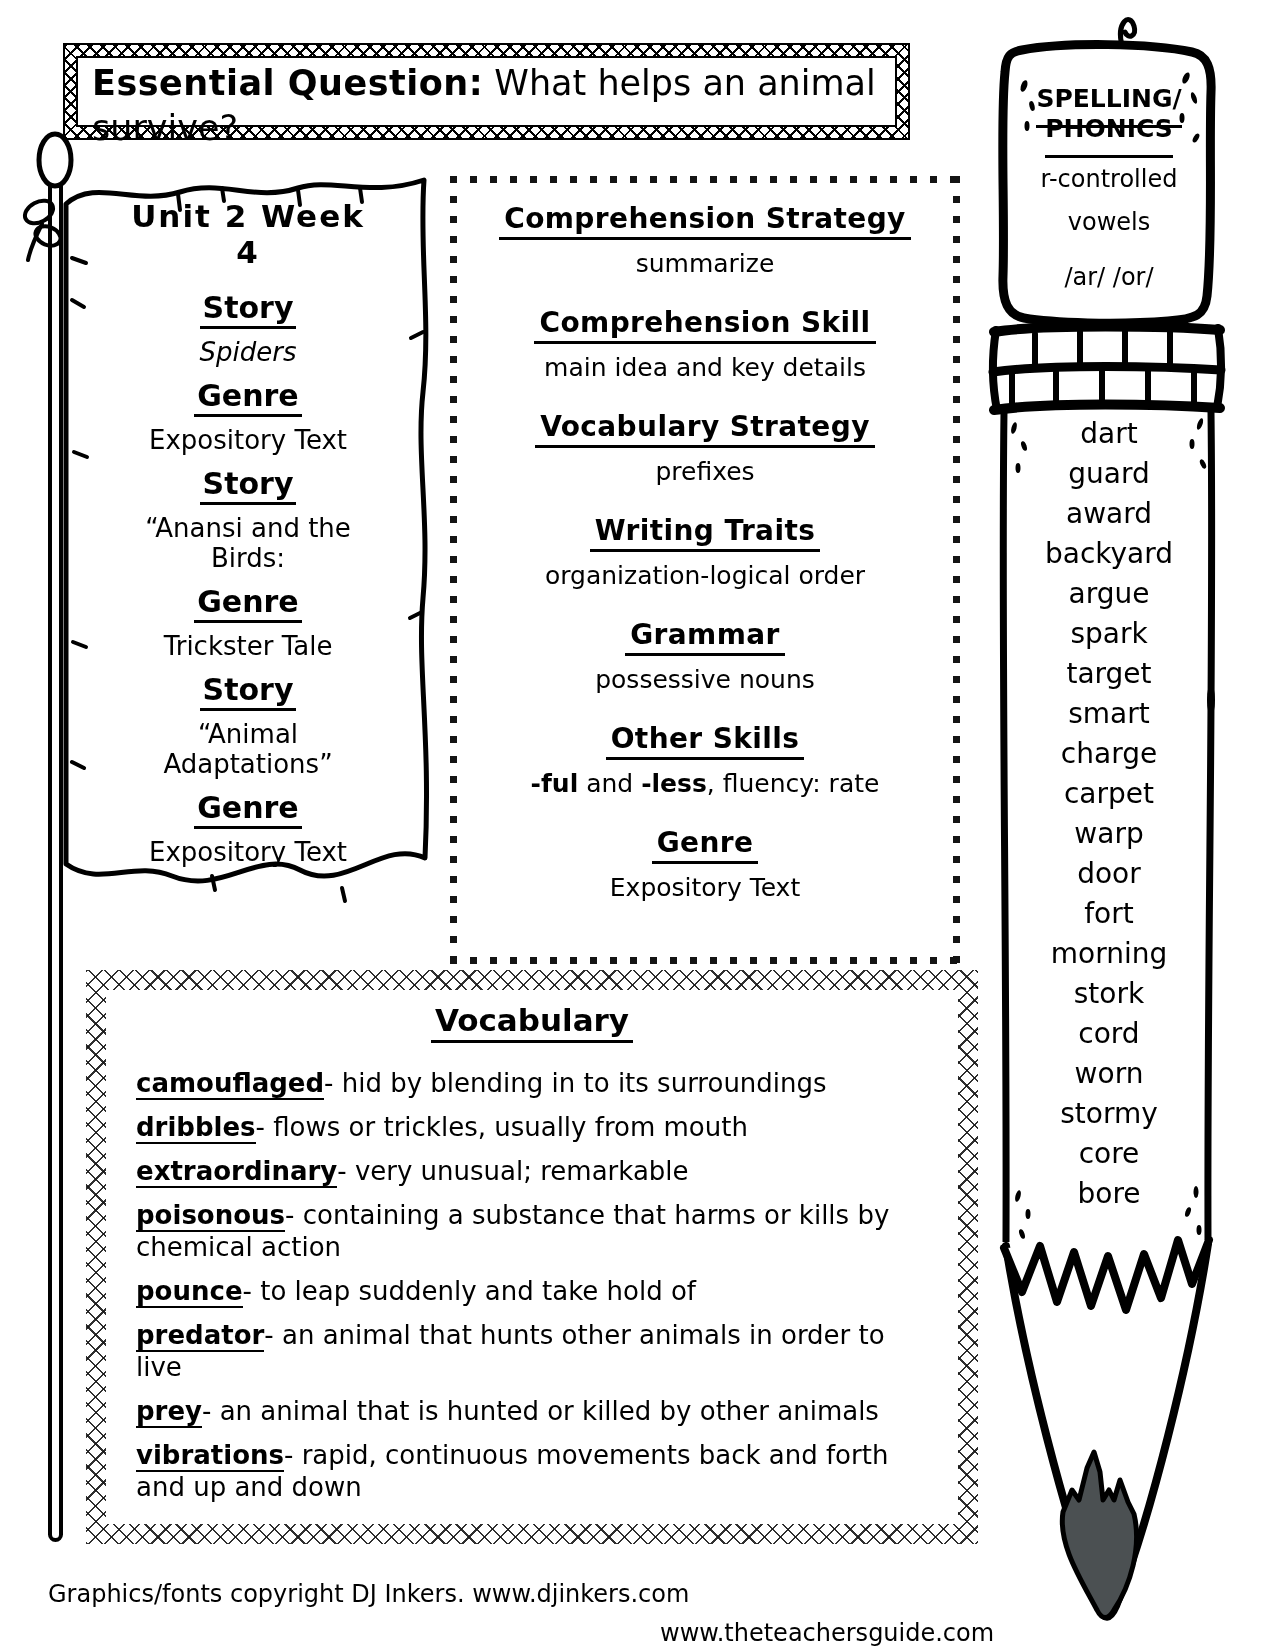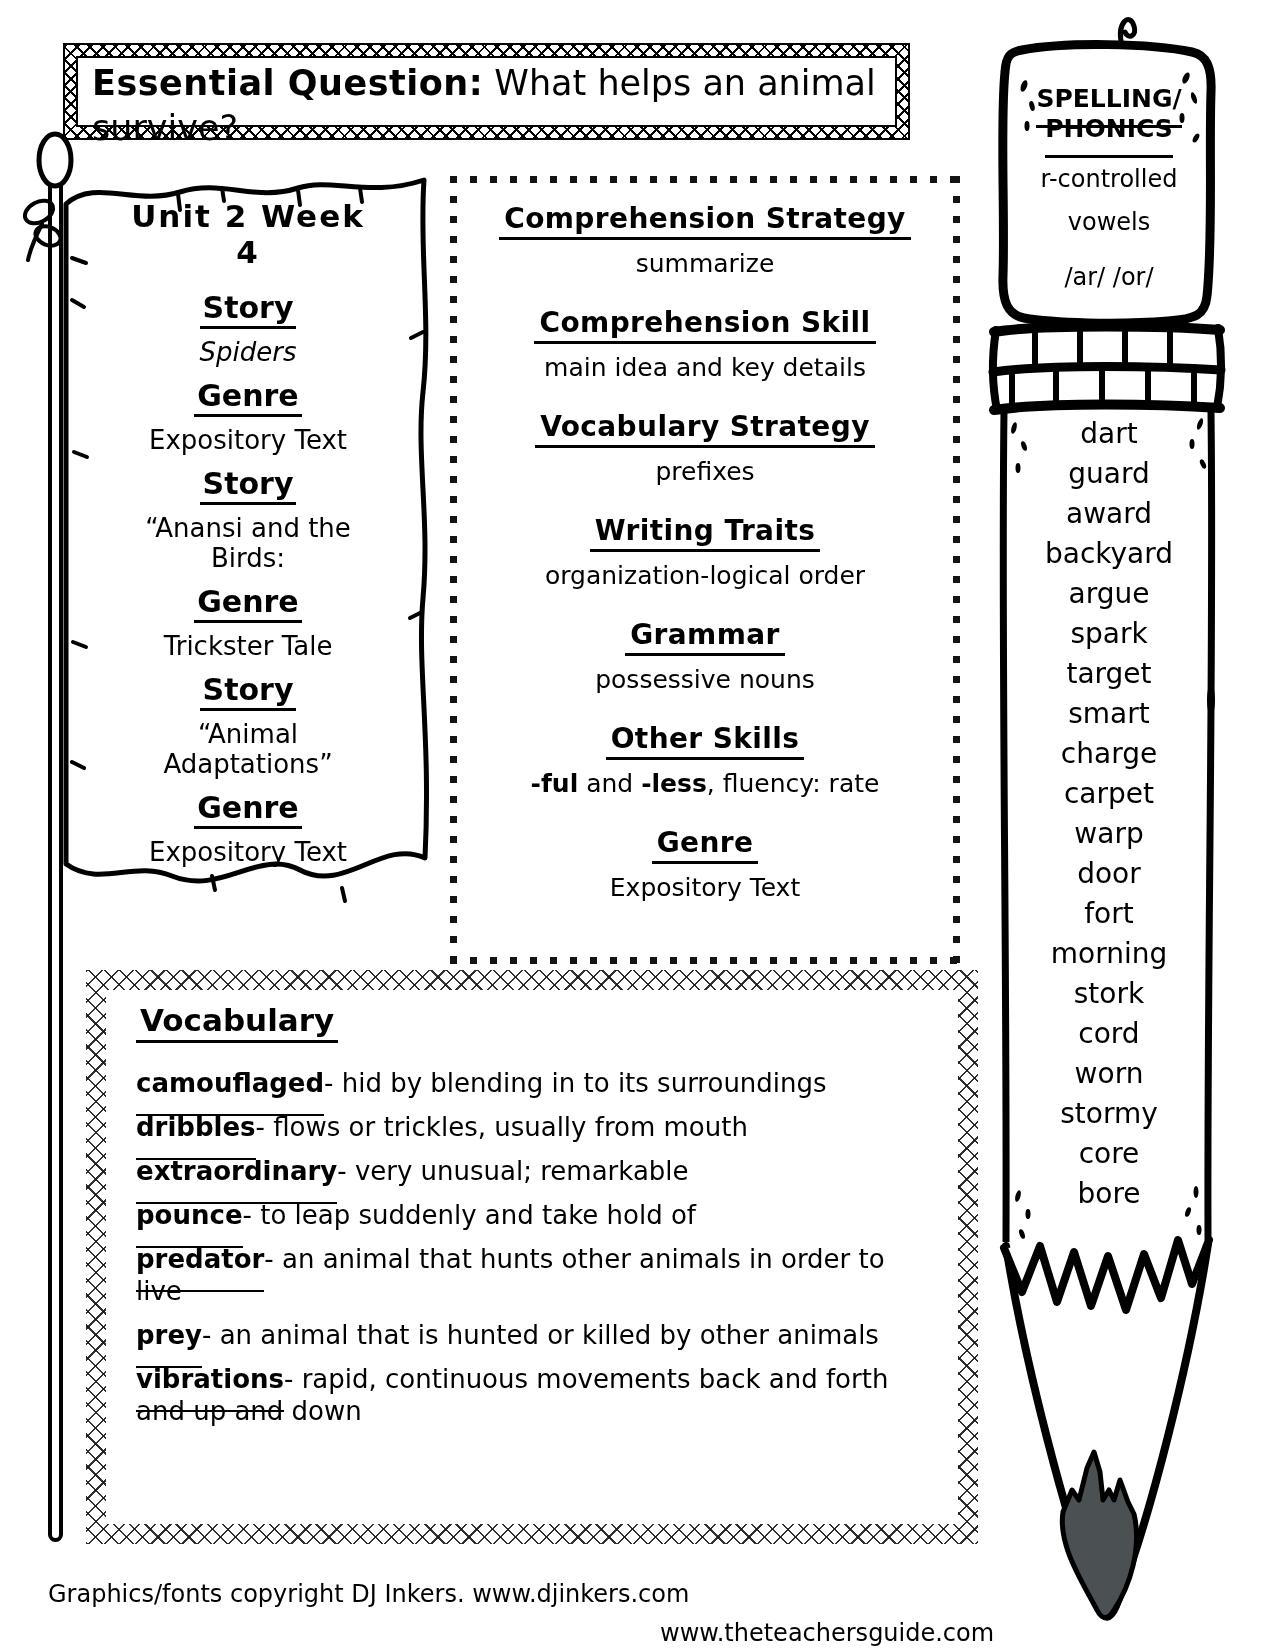--- a/index.html
+++ b/index.html
@@ -37,25 +37,25 @@
 
   
   .vocab-box{left:86px;top:970px;width:892px;height:574px;box-sizing:border-box;
     padding:20px;
     background-color:#fff;
     background-image:
       repeating-linear-gradient(45deg,rgba(25,25,25,.9) 0 1.6px,transparent 1.6px 11px),
       repeating-linear-gradient(135deg,rgba(25,25,25,.9) 0 1.6px,transparent 1.6px 11px);}
   .vocab-inner{width:100%;height:100%;background:#fff;box-sizing:border-box;
     padding:12px 30px 0 30px;}
-  .vocab-title-row{text-align:left;margin-bottom:24px;}
+  .vocab-title-row{text-align:center;margin-bottom:24px;}
   .vocab-title{font-size:31px;font-weight:800;display:inline-block;
     border-bottom:3px solid #000;padding:0 4px 2px;}
   .vocab-row{font-size:26px;line-height:32px;margin-bottom:12px;}
-  .term{font-weight:800;border-bottom:2.5px solid #000;padding-bottom:16px;margin-top:28px;}
+  .term{font-weight:800;border-bottom:2.5px solid #000;padding-bottom:0px;margin-top:28px;}
 
   
   .flag-text{left:117px;top:198px;width:262px;text-align:center;}
   .flag-title{font-size:31px;font-weight:700;letter-spacing:2px;margin-bottom:20px;}
   .fh{font-size:30px;font-weight:800;display:inline-block;
     border-bottom:3px solid #000;padding:0 3px 1px;}
   .fv{font-size:26px;line-height:30px;margin:8px 0 11px;}
   .italic{font-style:italic;}
 
   
@@ -178,20 +178,21 @@
 
   <div class="abs vocab-box">
     <div class="vocab-inner">
       <div class="vocab-title-row">
         <span class="vocab-title">Vocabulary</span>
       </div>
       <div>
           <div class="vocab-row"><span class="term">camouflaged</span><span>-  hid by blending in to its surroundings</span></div>
           <div class="vocab-row"><span class="term">dribbles</span><span>-  flows or trickles, usually from mouth</span></div>
           <div class="vocab-row"><span class="term">extraordinary</span><span>- very unusual; remarkable</span></div>
+          <div class="vocab-row"><span class="term">poisonous</span><span>- containing a substance that harms or kills by chemical action</span></div>
           <div class="vocab-row"><span class="term">pounce</span><span>- to leap suddenly and take hold of</span></div>
           <div class="vocab-row"><span class="term">predator</span><span>- an animal that hunts other animals in order to live</span></div>
           <div class="vocab-row"><span class="term">prey</span><span>- an animal that is hunted or killed by other animals</span></div>
           <div class="vocab-row"><span class="term">vibrations</span><span>- rapid, continuous movements back and forth and up and down</span></div>
         </div>
     </div>
   </div>
 
   <svg class="abs" style="left:955px;top:5px;" width="315" height="1635" viewBox="955 5 315 1635">
 

